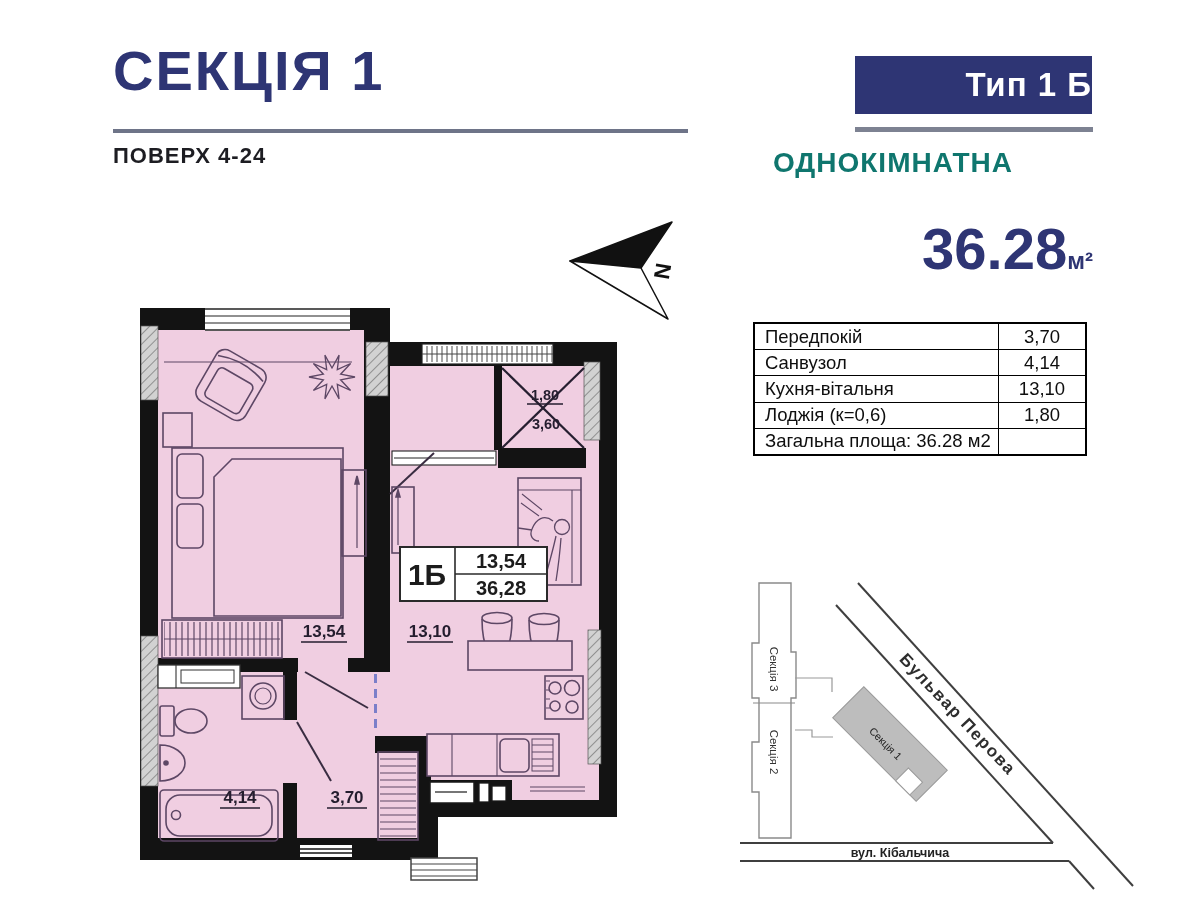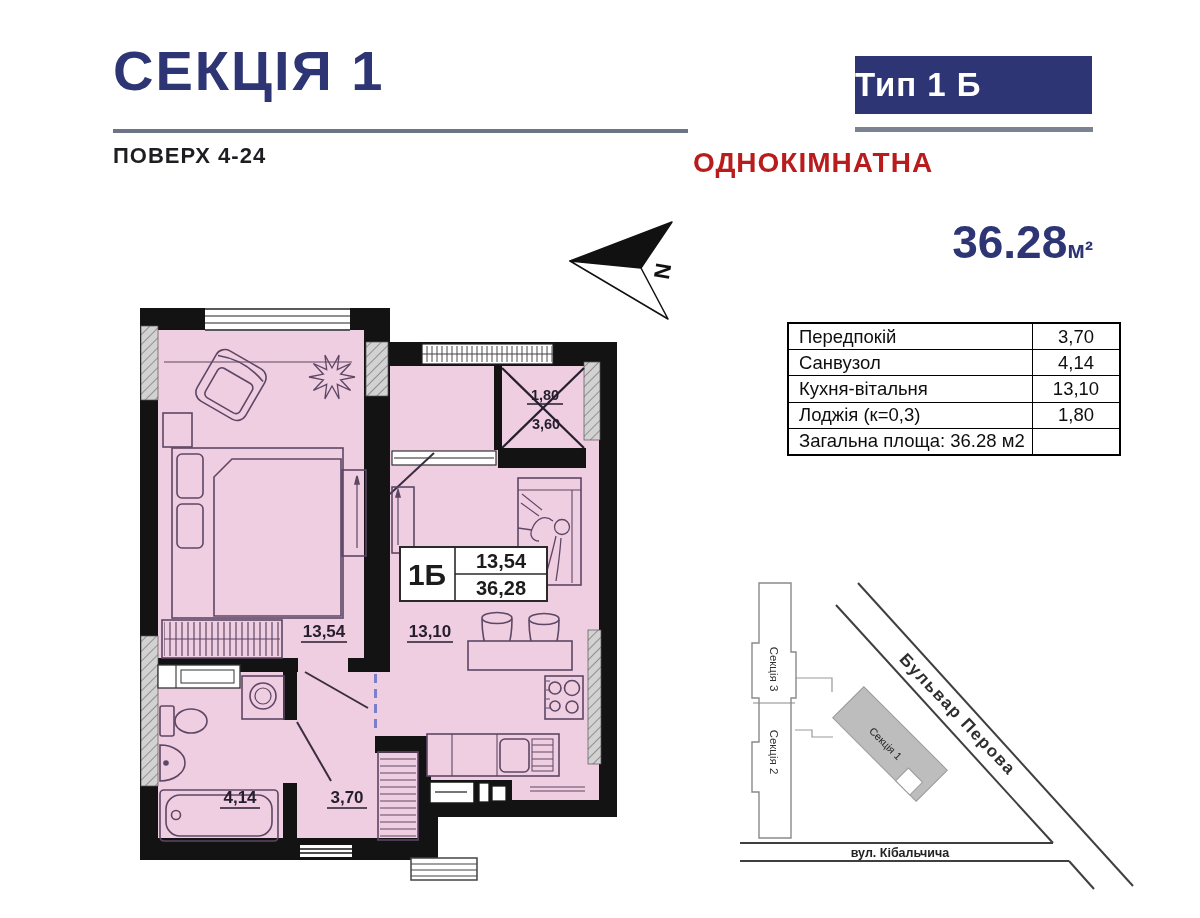--- a/index.html
+++ b/index.html
@@ -4,34 +4,34 @@
 <style>
   html,body{margin:0;padding:0;background:#fff;}
   body{width:1200px;height:918px;position:relative;overflow:hidden;
        font-family:"Liberation Sans",sans-serif;}
   .abs{position:absolute;}
   .section-title{left:113px;top:38px;font-size:56px;font-weight:800;
      letter-spacing:2px;color:#2e3574;}
   .hr-left{left:113px;top:129px;width:575px;height:4px;background:#6e7488;}
   .floors{left:113px;top:143px;font-size:22px;font-weight:600;letter-spacing:1px;color:#1d1d22;}
   .type-badge{left:855px;top:56px;width:237px;height:58px;background:#2e3574;
-     display:flex;align-items:center;justify-content:flex-start;}
+     display:flex;align-items:center;justify-content:flex-end;}
   .type-badge span{color:#fff;font-size:33px;font-weight:800;letter-spacing:1px;}
   .hr-right{left:855px;top:127px;width:238px;height:5px;background:#7d8292;}
-  .apt-kind{left:693px;top:146px;width:400px;text-align:left;font-size:28px;
-     font-weight:800;letter-spacing:1px;color:#b91c1c;line-height:1.22;}
+  .apt-kind{left:693px;top:146px;width:400px;text-align:center;font-size:28px;
+     font-weight:800;letter-spacing:1px;color:#0f766e;line-height:1.22;}
   .apt-area{left:693px;top:215px;width:400px;text-align:right;color:#2e3574;font-weight:800;}
-  .apt-area .num{font-size:46px;}
+  .apt-area .num{font-size:58px;}
   .apt-area .unit{font-size:24px;}
   table.areas{left:753px;top:322px;width:334px;border-collapse:collapse;
      position:absolute;table-layout:fixed;}
   table.areas td{border:1.6px solid #000;font-size:18.5px;color:#0e0e0e;
      height:25.2px;padding:0 0 0 10px;white-space:nowrap;overflow:hidden;}
   table.areas td.val{width:86px;text-align:center;padding:0;}
-  table.areas{border:2.2px solid #000;margin-left:34px;}
+  table.areas{border:2.2px solid #000;}
   svg text{font-family:"Liberation Sans",sans-serif;}
 </style>
 </head>
 <body>
 
 <div class="abs section-title">СЕКЦІЯ 1</div>
 <div class="abs hr-left"></div>
 <div class="abs floors">ПОВЕРХ 4-24</div>
 
 <div class="abs type-badge">
@@ -53,21 +53,21 @@
       </tr>
   <tr>
     <td>Санвузол</td>
     <td class="val">4,14</td>
       </tr>
   <tr>
     <td>Кухня-вітальня</td>
     <td class="val">13,10</td>
       </tr>
   <tr>
-    <td>Лоджія (к=0,3)</td>
+    <td>Лоджія (к=0,6)</td>
     <td class="val">1,80</td>
       </tr>
   <tr>
     <td>Загальна площа: 36.28 м2</td>
     <td class="val"></td>
       </tr>
 </tbody>
   </table>
 
 <svg class="abs" style="left:0;top:0" width="1200" height="918" viewBox="0 0 1200 918">

